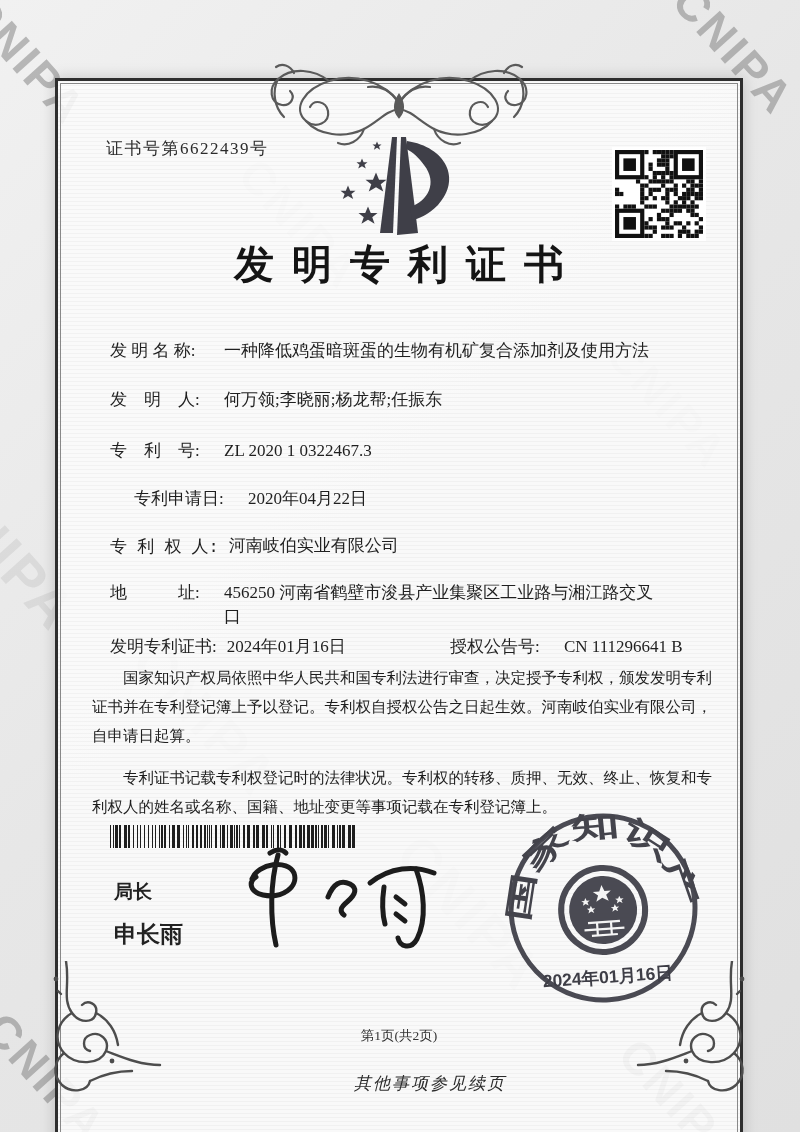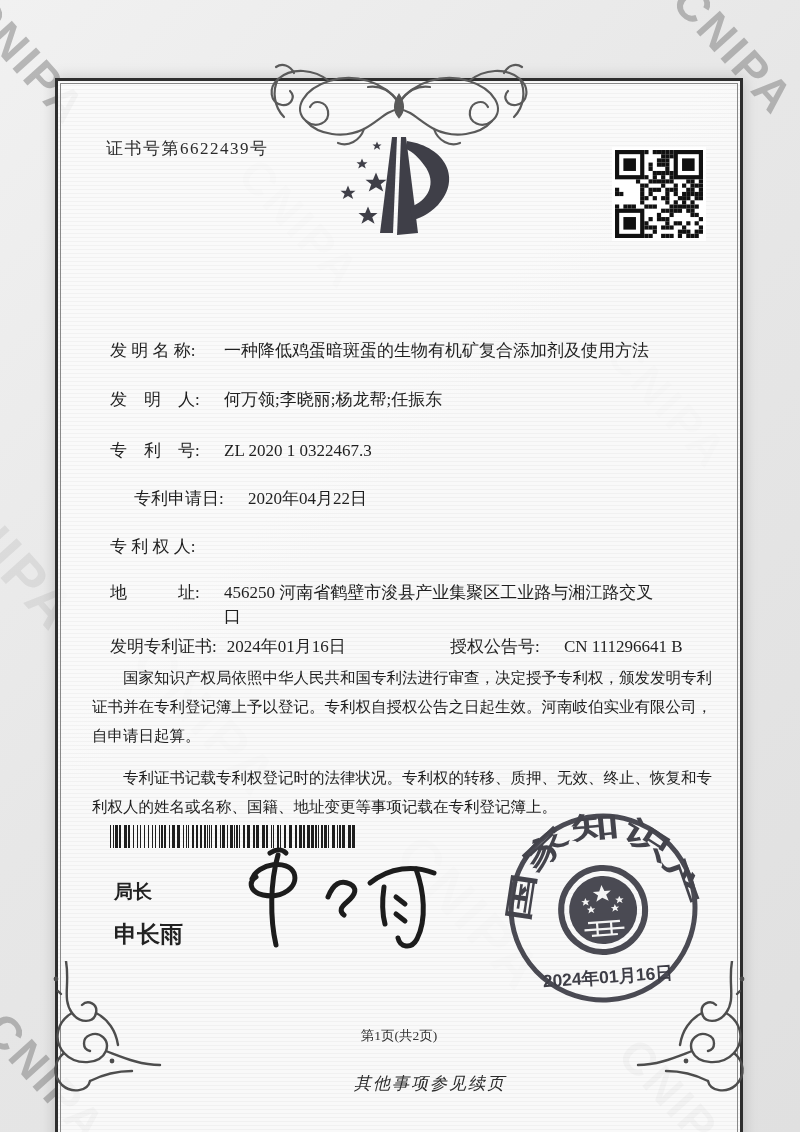--- a/index.html
+++ b/index.html
@@ -301,40 +301,42 @@
       <rect x="1" y="1" width="5" height="5" fill="#fff"></rect>
       <rect x="2" y="2" width="3" height="3" fill="#111"></rect>
       <rect x="14" y="0" width="7" height="7" fill="#111"></rect>
       <rect x="15" y="1" width="5" height="5" fill="#fff"></rect>
       <rect x="16" y="2" width="3" height="3" fill="#111"></rect>
       <rect x="0" y="14" width="7" height="7" fill="#111"></rect>
       <rect x="1" y="15" width="5" height="5" fill="#fff"></rect>
       <rect x="2" y="16" width="3" height="3" fill="#111"></rect>
     </svg>
 
+  <div class="title">发明专利证书</div>
 
   <div class="fields">
     <div class="frow" style="top:0;">
       <span class="flabel">发 明 名 称:</span>
       <span class="fvalue">一种降低鸡蛋暗斑蛋的生物有机矿复合添加剂及使用方法</span>
     </div>
     <div class="frow" style="top:49px;">
       <span class="flabel">发　明　人:</span>
       <span class="fvalue">何万领;李晓丽;杨龙帮;任振东</span>
     </div>
     <div class="frow" style="top:100px;">
       <span class="flabel">专　利　号:</span>
       <span class="fvalue">ZL 2020 1 0322467.3</span>
     </div>
     <div class="frow" style="top:148px;margin-left:24px;">
       <span class="flabel">专利申请日:</span>
       <span class="fvalue">2020年04月22日</span>
     </div>
-    <div class="frow" style="top:196px;">
+    <div class="frow" style="top:196px;font-family:Liberation Mono, monospace;">
       <span class="flabel">专 利 权 人:</span>
+      <span class="fvalue">河南岐伯实业有限公司</span>
     </div>
     <div class="frow addr" style="top:242px;">
       <span class="flabel">地　　　址:</span>
       <span class="fvalue">456250 河南省鹤壁市浚县产业集聚区工业路与湘江路交叉口</span>
     </div>
     <div class="grant-row">
       <div class="grant-left">
         <span class="flabel">发明专利证书:</span>
         <span class="fvalue">2024年01月16日</span>
       </div>

